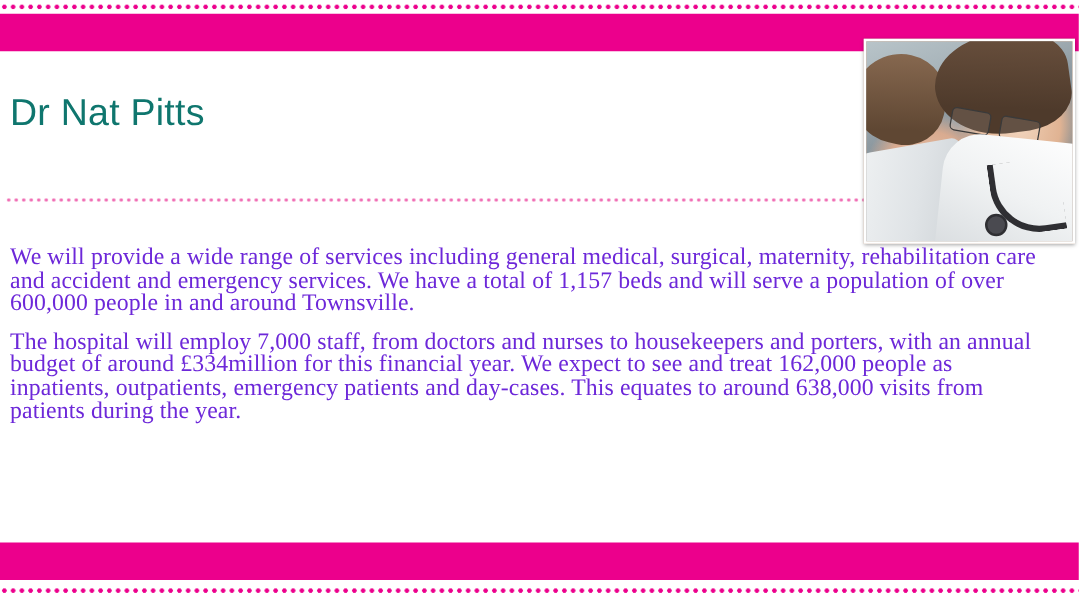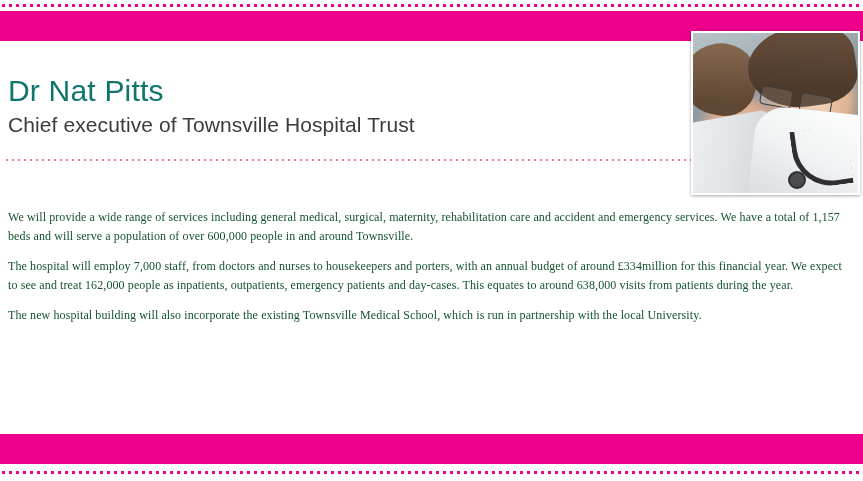--- a/index.html
+++ b/index.html
@@ -105,25 +105,25 @@
   }
 
   
   .body-copy {
     position: absolute;
     left: 8px;
     top: 196px;
     width: 834px;
   }
   .body-copy p {
-    margin: 12px 0 12px 0;
+    margin: 1px 0 12px 0;
     font-family: "Liberation Serif", serif;
-    font-size: 12px;
+    font-size: 19px;
     line-height: 18.5px;
-    color: #14532d;
+    color: #6d28d9;
     letter-spacing: 0.1px;
   }
 
   
   .photo {
     position: absolute;
     left: 691px;
     top: 31px;
     width: 165px;
     height: 160px;
@@ -226,29 +226,27 @@
 </head>
 <body>
 
 <div class="page">
 
   <div class="top-dots"></div>
   <div class="header-band"></div>
 
   <div class="title-block">
     <h1 class="name">Dr Nat Pitts</h1>
-    <h2 class="role">Chief executive of Townsville Hospital Trust</h2>
   </div>
 
   <div class="sep-dots"></div>
 
   <div class="body-copy">
     <p>We will provide a wide range of services including general medical, surgical, maternity, rehabilitation care and accident and emergency services. We have a total of 1,157 beds and will serve a population of over 600,000 people in and around Townsville.</p>
     <p>The hospital will employ 7,000 staff, from doctors and nurses to housekeepers and porters, with an annual budget of around £334million for this financial year. We expect to see and treat 162,000 people as inpatients, outpatients, emergency patients and day-cases. This equates to around 638,000 visits from patients during the year.</p>
-    <p>The new hospital building will also incorporate the existing Townsville Medical School, which is run in partnership with the local University.</p>
   </div>
 
   <div class="photo">
     <div class="photo-inner">
       <div class="hair-left"></div>
       <div class="hair-right"></div>
       <div class="glasses"></div>
       <div class="coat-left"></div>
       <div class="coat-right"></div>
       <div class="steth-bell"></div>

